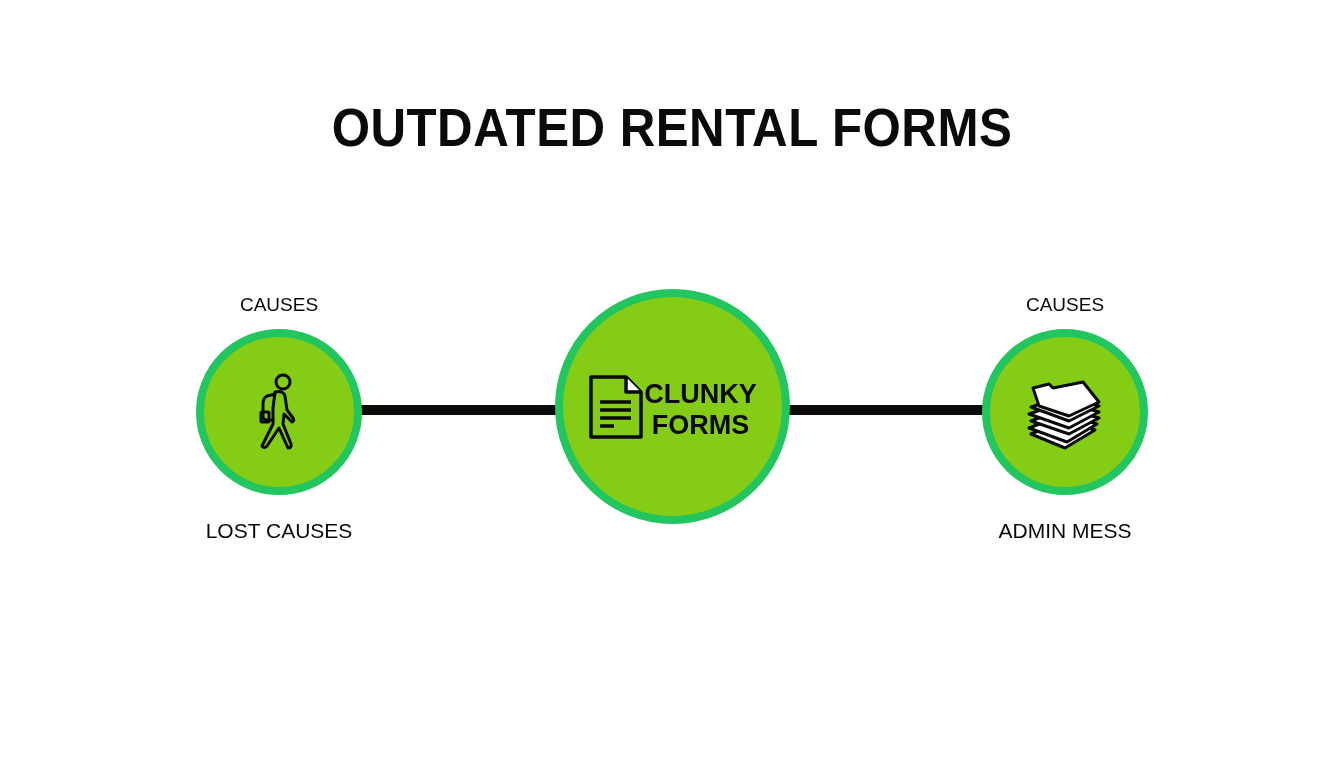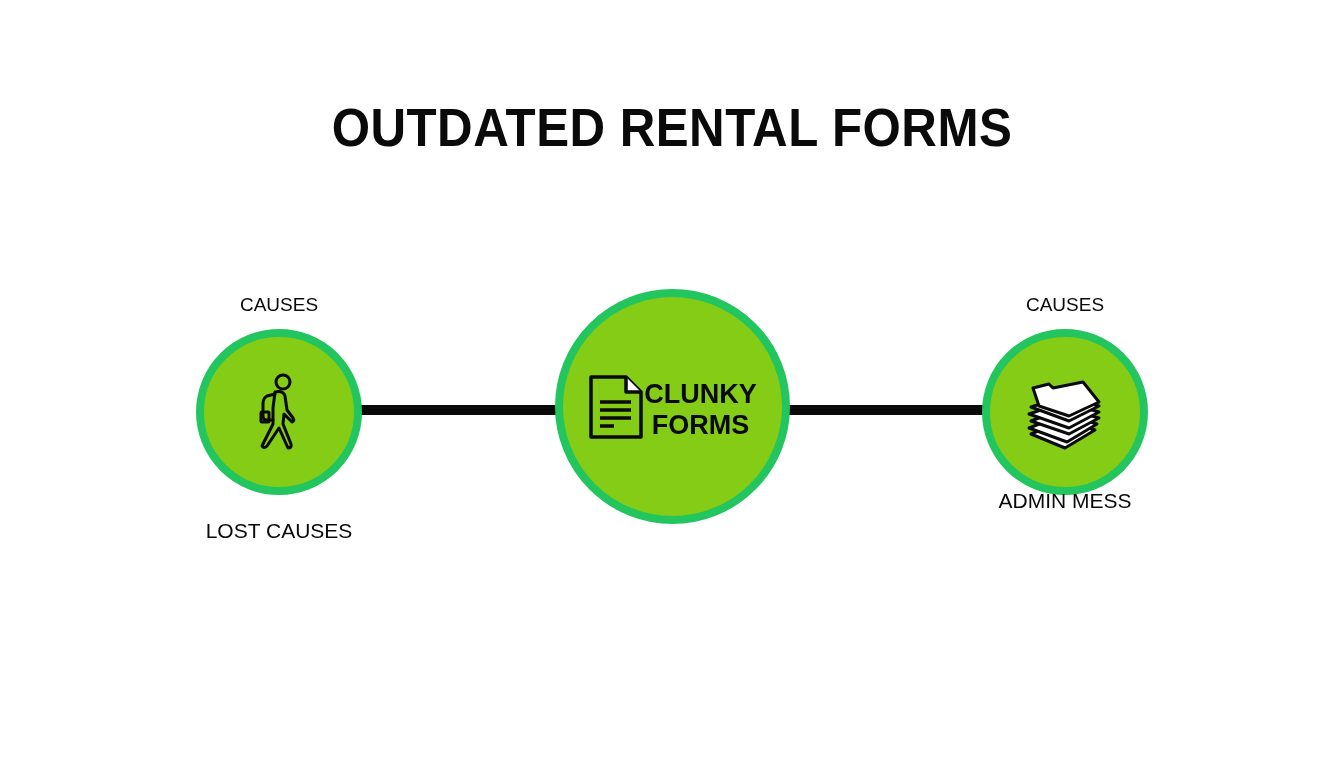--- a/index.html
+++ b/index.html
@@ -69,13 +69,13 @@
     <svg width="80" height="80" viewBox="0 0 80 80" fill="#fff" stroke="#0a0a0a" stroke-width="3" stroke-linejoin="round">
       <path d="M6 62 L40 48 L70 58 L40 76 Z"></path>
       <path d="M4 56 L40 42 L72 52 L42 70 Z"></path>
       <path d="M6 49 L40 36 L74 46 L44 62 Z"></path>
       <path d="M4 42 L40 30 L74 40 L44 56 Z"></path>
       <path d="M6 35 L40 24 L74 34 L44 49 Z"></path>
       <path d="M8 16 L24 12 L28 16 L58 10 L74 30 L44 44 L14 34 Z"></path>
     </svg>
   </span>
 </div>
-<div class="label big-label" style="left:945px; top:489px;">ADMIN MESS</div>
+<div class="label big-label" style="left:945px; top:519px;">ADMIN MESS</div>
 
 </body></html>

